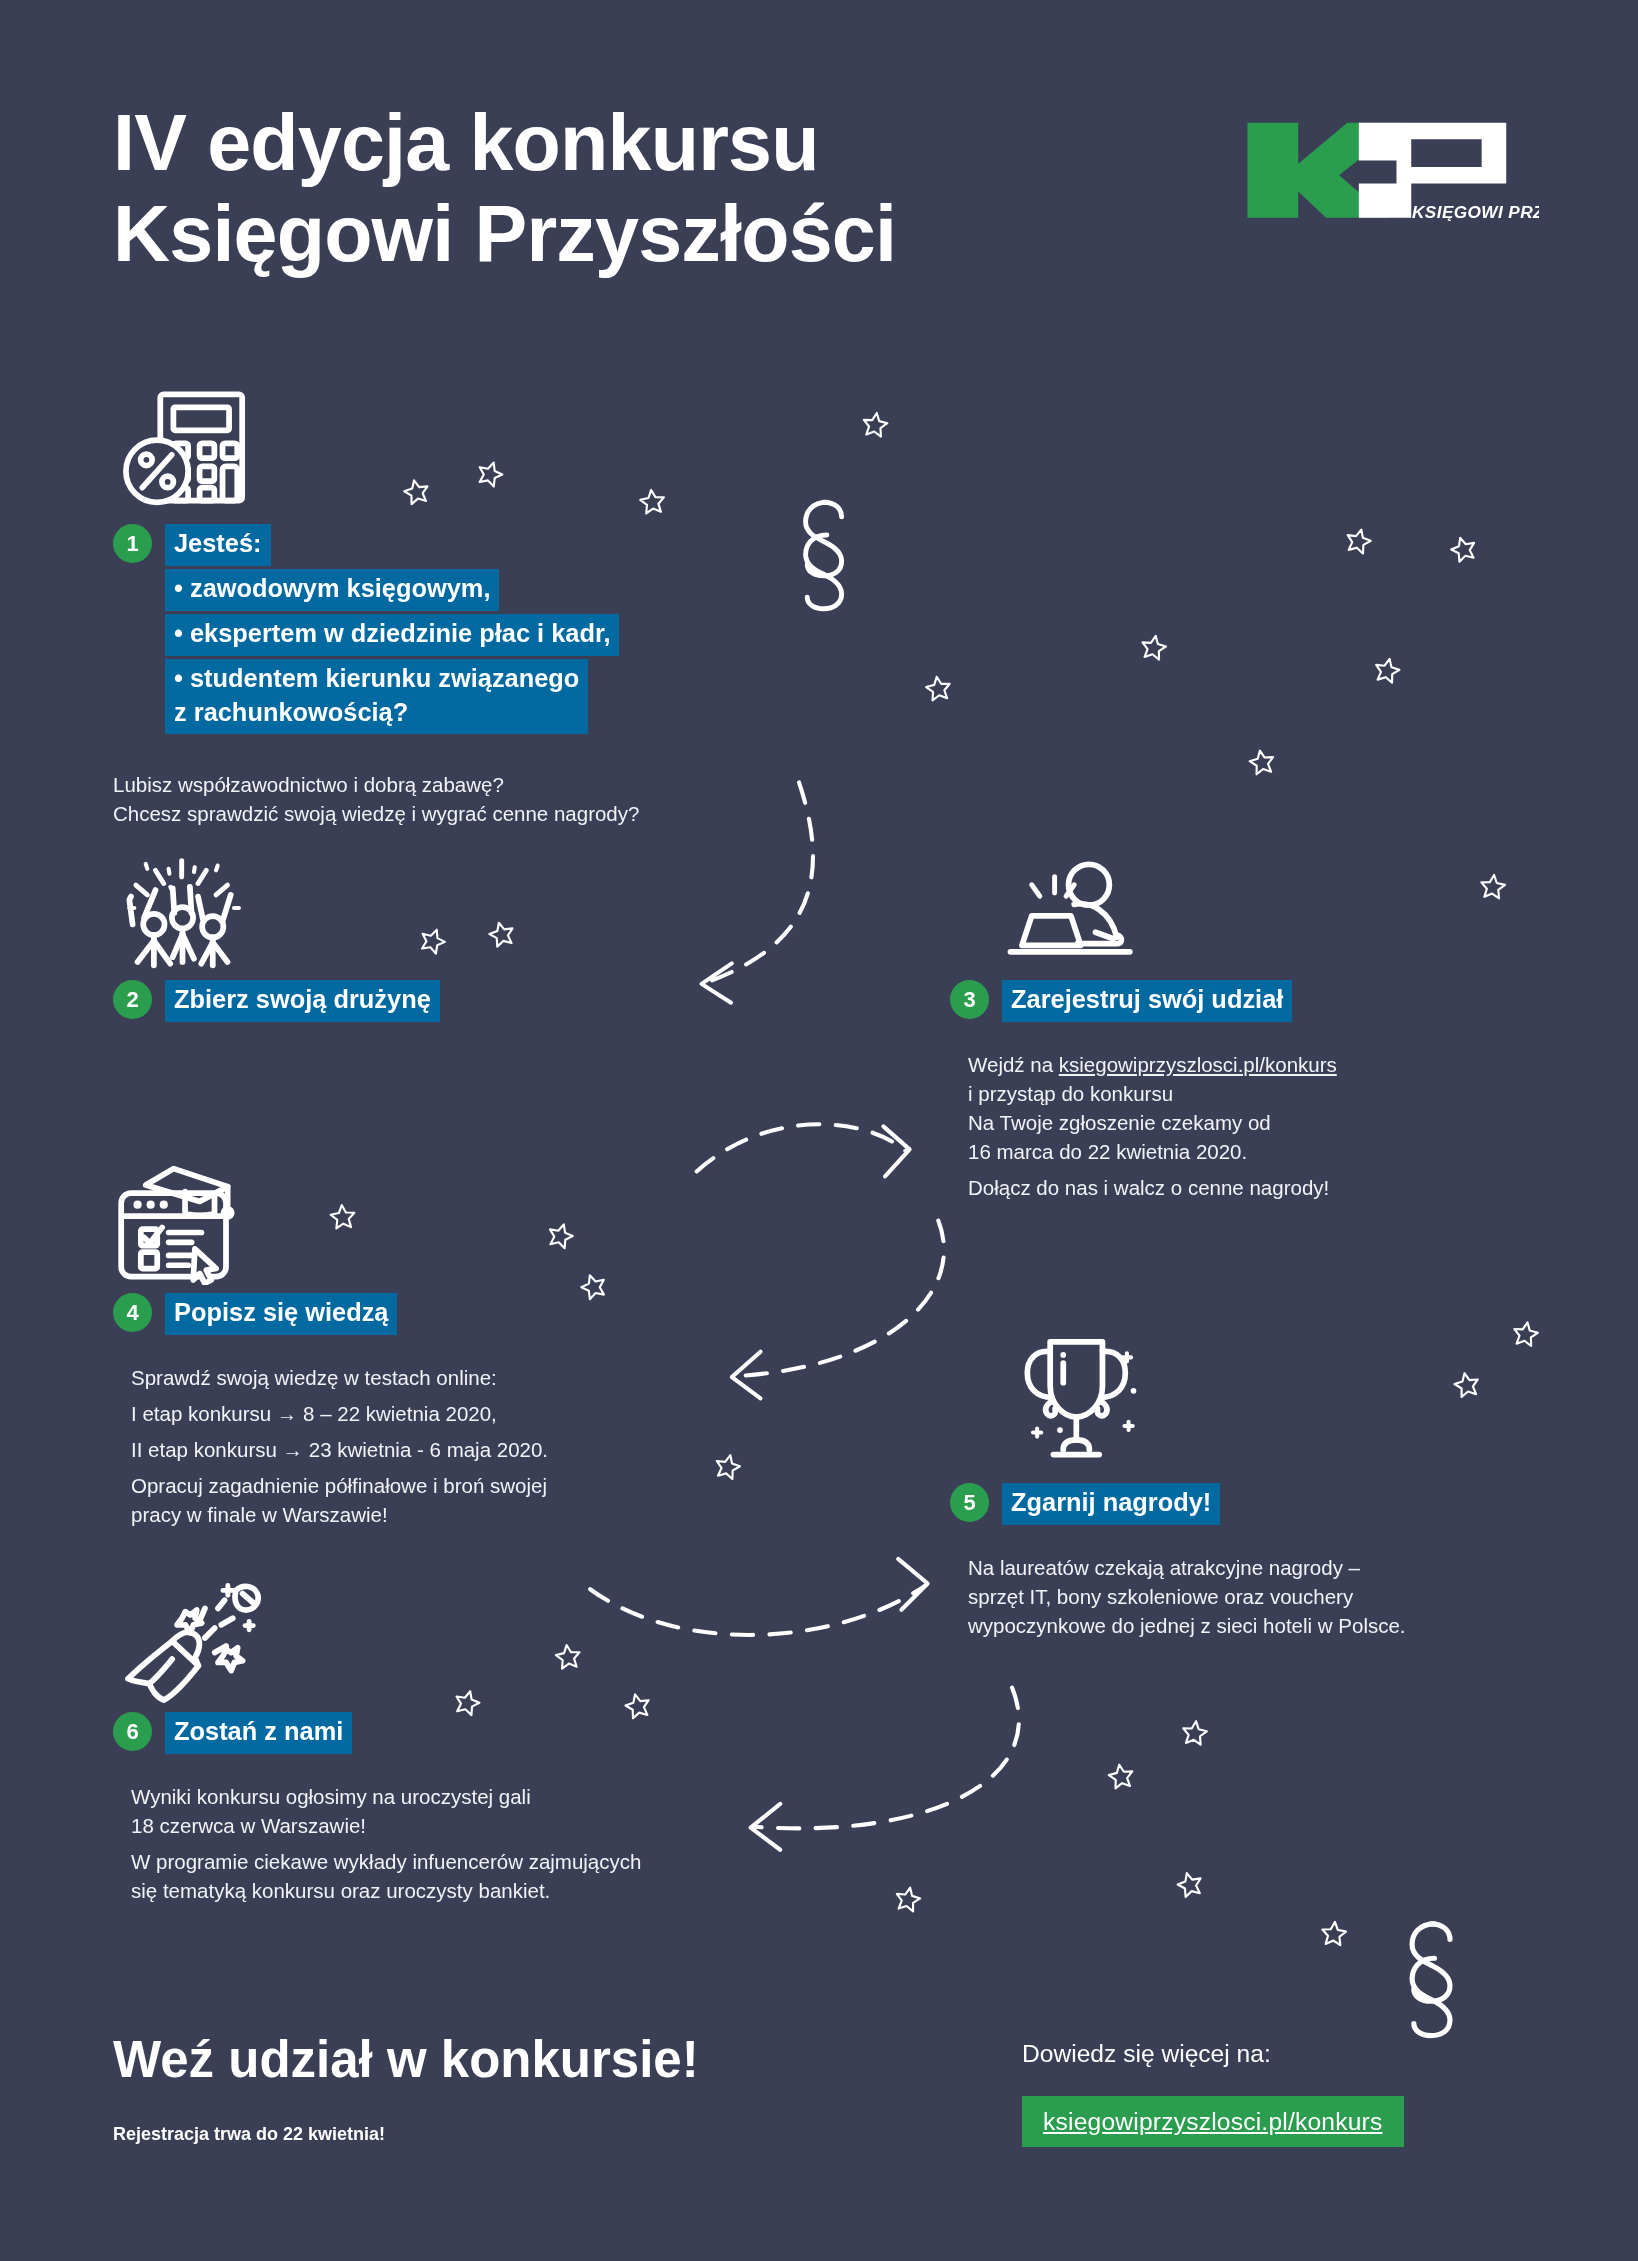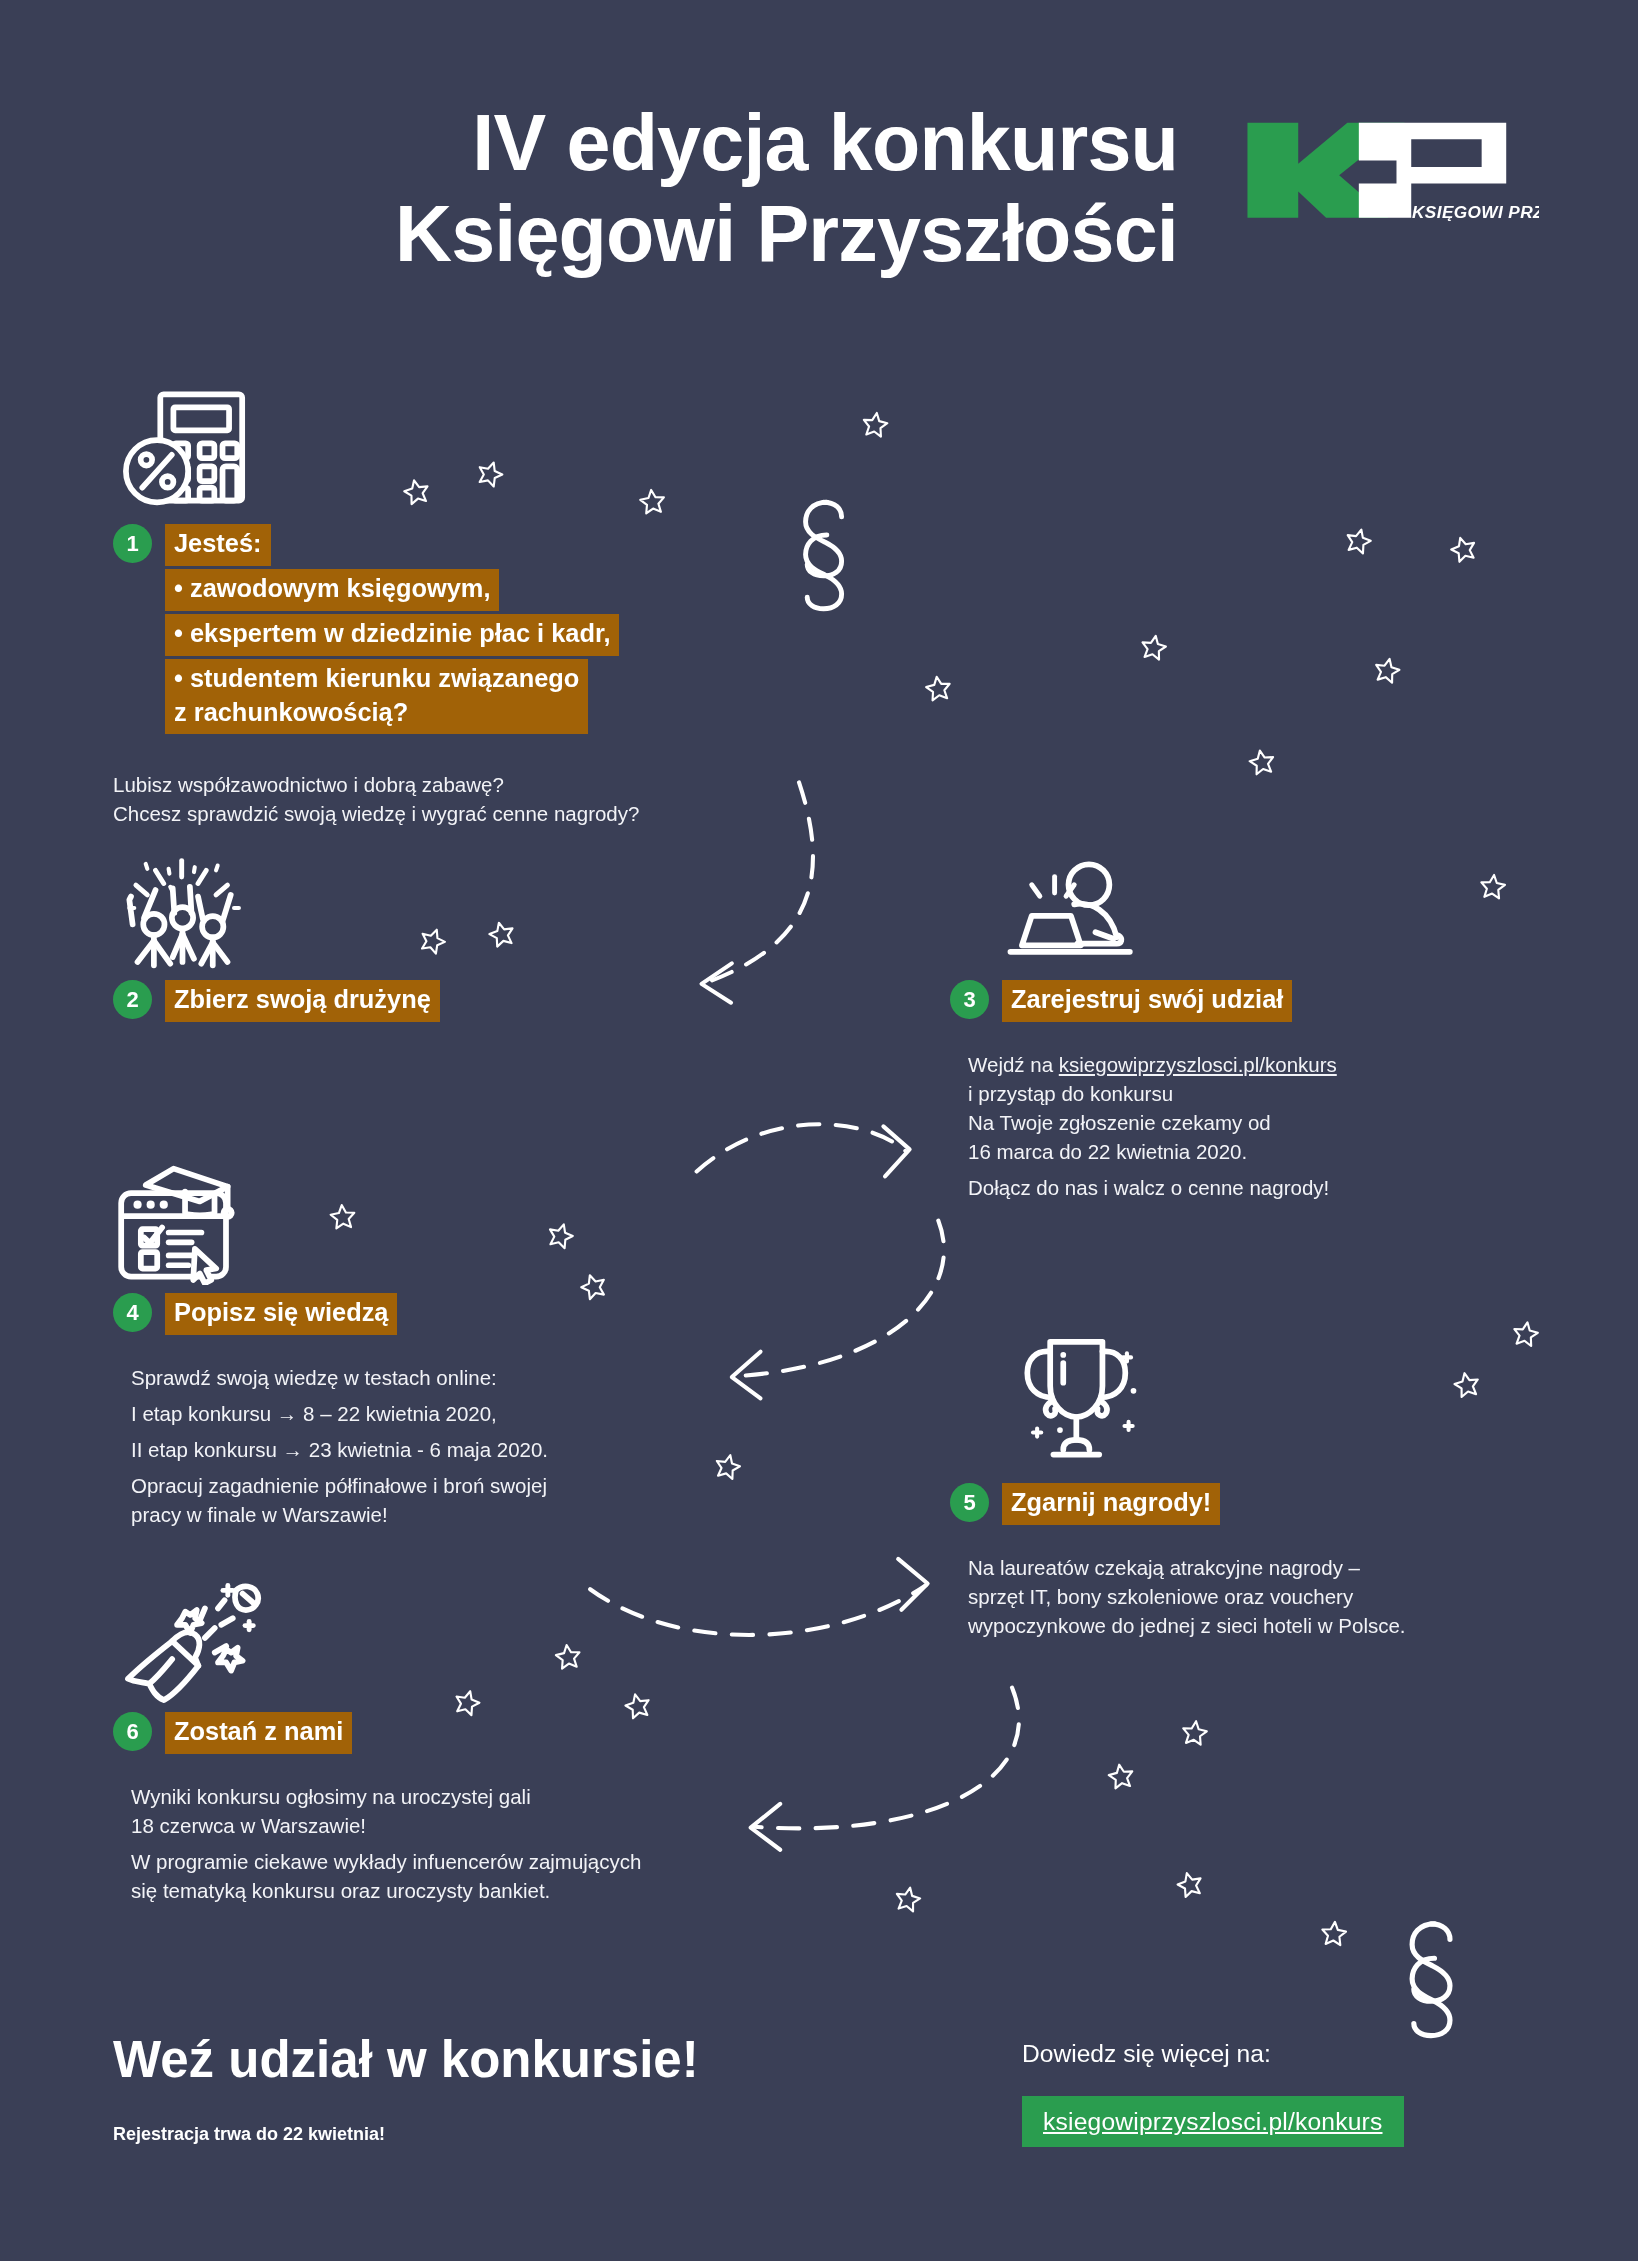--- a/index.html
+++ b/index.html
@@ -21,40 +21,39 @@
   .decor { position:absolute; inset:0; pointer-events:none; }
   .decor svg { position:absolute; inset:0; width:1639px; height:2261px; }
 
   
   .header { position:absolute; left:113px; top:98px; width:1426px; }
   .title {
     font-size:79px; line-height:1.15; font-weight:bold;
     letter-spacing:-0.8px; color:#ffffff;
     white-space:pre-line;
     width:1065px;
-    text-align:right;
   }
 
   .logo { position:absolute; right:0px; top:14.7px; width:303px; height:115px; }
 
   
   .section { position:absolute; }
   .sec-icon { position:absolute; }
   .sec-head { display:flex; align-items:flex-start; gap:13px; }
   .badge {
     flex:0 0 auto;
     width:39px; height:39px; border-radius:50%;
     background:#2a9d4f; color:#fff;
     font-size:22px; font-weight:bold;
     display:flex; align-items:center; justify-content:center;
     line-height:1;
   }
   .headline-wrap { display:flex; flex-direction:column; align-items:flex-start; gap:3.3px; }
   .headline {
-    background:#a16207; color:#ffffff;
+    background:#0369a1; color:#ffffff;
     font-size:25.4px; font-weight:bold; line-height:1.32;
     padding:3.3px 9px 4.9px 9px;
     display:inline-block;
     white-space:nowrap;
   }
   .headline.wrap2 { white-space:pre-line; }
   .body-text {
     font-size:20.5px; line-height:1.42; color:#f2f3f7;
     white-space:pre-line; font-weight:400;
   }

